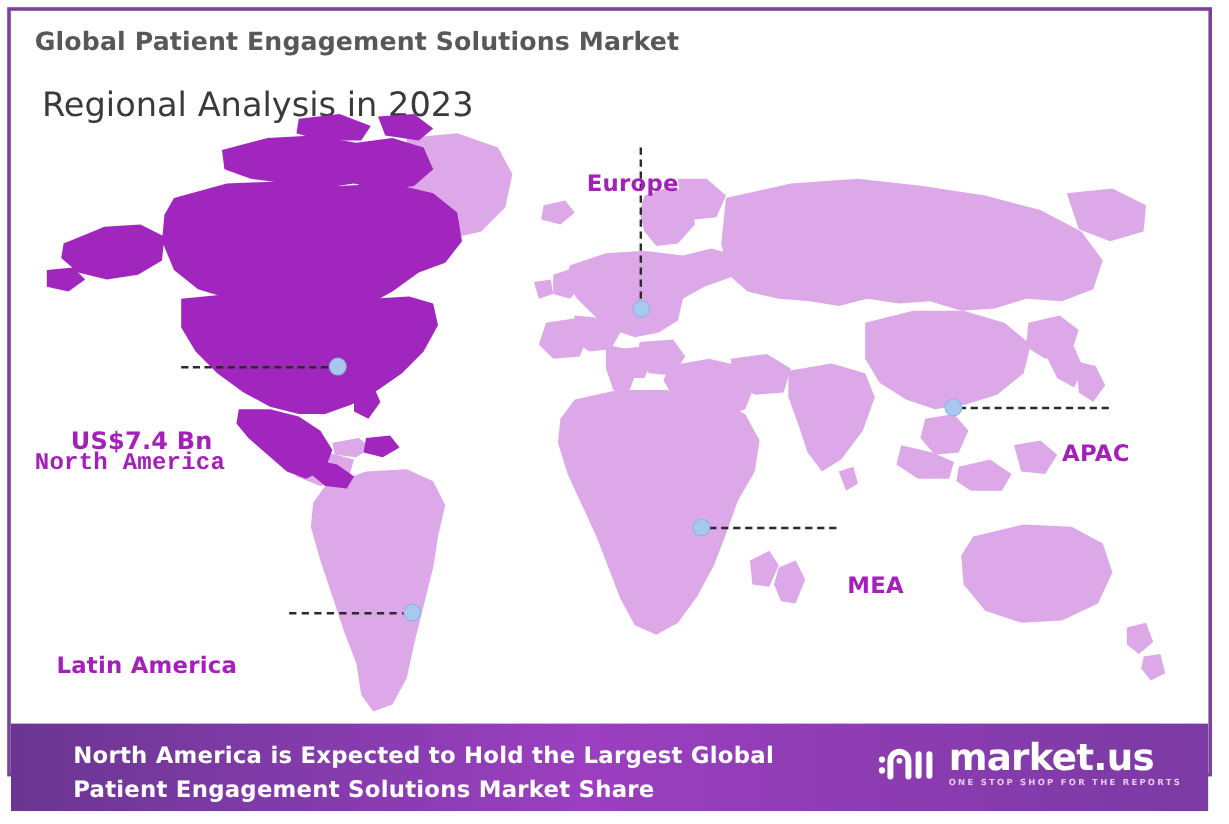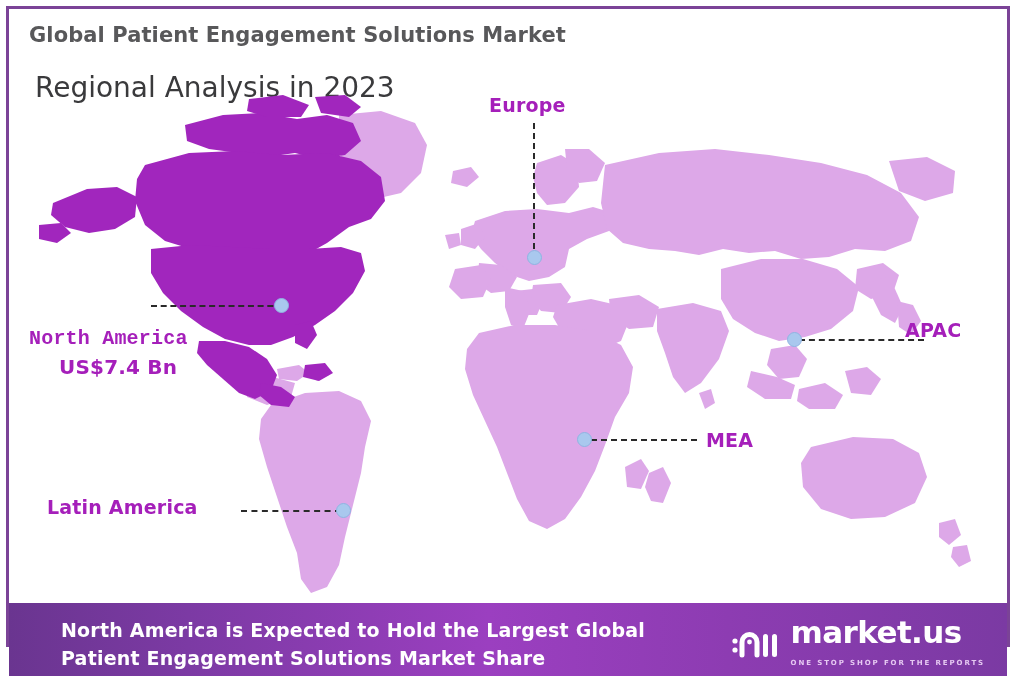--- a/index.html
+++ b/index.html
@@ -21,37 +21,37 @@
   #map svg{display:block;width:100%;height:100%;}
 
   
   .dot{position:absolute;width:15px;height:15px;border-radius:50%;
        background:#a9c8ee;border:1px solid #8fb4e2;box-sizing:border-box;}
   .leader{position:absolute;height:0;border-top:2px dashed #2a2a2a;}
   .leader-v{position:absolute;width:0;border-left:2px dashed #2a2a2a;}
 
   
   .rlabel{position:absolute;font-size:19px;font-weight:bold;color:#a51fba;
-          white-space:nowrap;letter-spacing:.2px;}
+          white-space:nowrap;letter-spacing:.2px;margin-top:48px;}
   .rlabel.big{font-size:20px;}
   .rvalue{position:absolute;font-size:20px;font-weight:bold;color:#a51fba;
           white-space:nowrap;letter-spacing:.2px;}
 
   
   #footer{position:absolute;left:0;bottom:0;width:998px;height:73px;
           background:linear-gradient(90deg,#6a3590 0%,#7c3aa4 18%,#9b3fc0 48%,#8d3cb2 72%,#7b3aa3 100%);
           overflow:hidden;}
   #footer-text{position:absolute;left:52px;top:13px;color:#ffffff;font-size:19px;
                font-weight:bold;line-height:28px;letter-spacing:.2px;}
-  #logo{position:absolute;right:22px;top:14px;display:flex;align-items:flex-end;gap:9px;}
+  #logo{position:absolute;right:22px;top:14px;display:flex;align-items:flex-start;gap:9px;}
   #logo-mark{width:52px;height:42px;}
   #logo-words{display:flex;flex-direction:column;}
   #logo-name{color:#ffffff;font-size:31px;font-weight:bold;line-height:31px;letter-spacing:-.6px;}
   #logo-tag{color:#e6c9f2;font-size:7px;font-weight:bold;letter-spacing:1.9px;
-            margin-top:11px;white-space:nowrap;}
+            margin-top:0;white-space:nowrap;}
 </style>
 </head>
 <body>
 
 <div id="frame">
   <div id="canvas">
 
     <div id="title">Global Patient Engagement Solutions Market</div>
     <div id="subtitle">Regional Analysis in 2023</div>
 
@@ -157,21 +157,21 @@
     <div class="dot" style="left:265px;top:289px;"></div>
     <div class="rlabel big" style="left:20px;top:318px;font-family:Liberation Mono, monospace;">North America</div>
     <div class="rvalue" style="left:50px;top:346px;">US$7.4 Bn</div>
 
     <div class="leader-v" style="left:524px;top:114px;height:136px;"></div>
     <div class="dot" style="left:518px;top:241px;"></div>
     <div class="rlabel" style="left:480px;top:85px;">Europe</div>
 
     <div class="leader" style="left:790px;top:330px;width:125px;"></div>
     <div class="dot" style="left:778px;top:323px;"></div>
-    <div class="rlabel" style="left:896px;top:310px;">APAC</div>
+    <div class="rlabel" style="left:876px;top:310px;">APAC</div>
 
     <div class="leader" style="left:582px;top:430px;width:106px;"></div>
     <div class="dot" style="left:568px;top:423px;"></div>
     <div class="rlabel" style="left:697px;top:420px;">MEA</div>
 
     <div class="leader" style="left:232px;top:501px;width:100px;"></div>
     <div class="dot" style="left:327px;top:494px;"></div>
     <div class="rlabel" style="left:38px;top:487px;">Latin America</div>
 
     <div id="footer">

